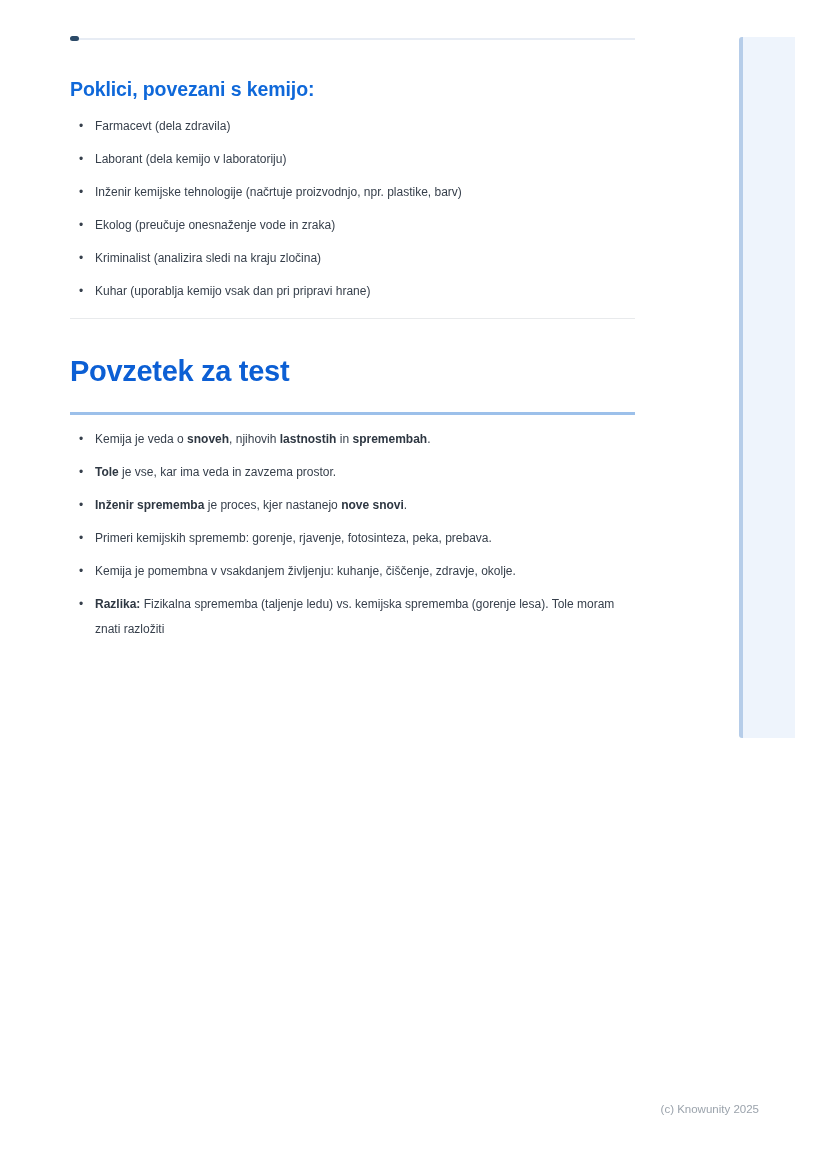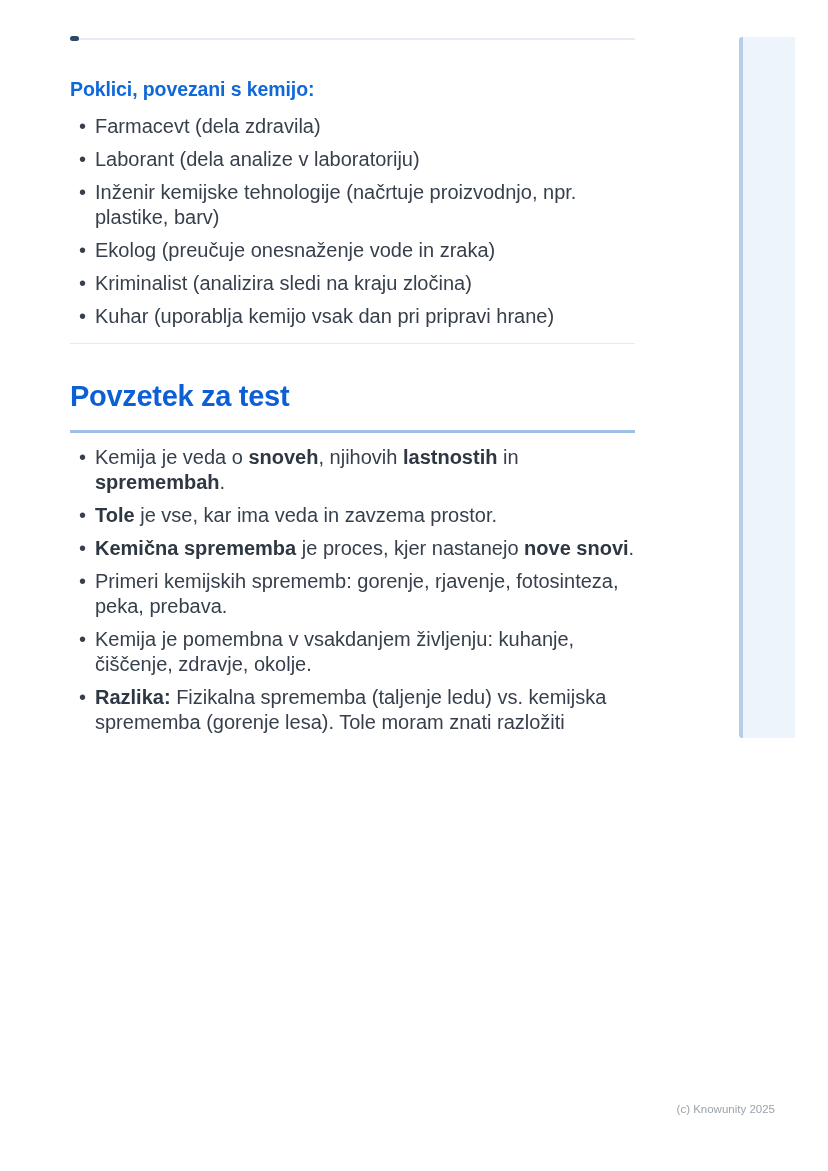--- a/index.html
+++ b/index.html
@@ -36,21 +36,21 @@
     font-size: 19.5px;
     line-height: 26px;
     font-weight: 700;
     color: var(--heading-blue, #0f68d9);
     letter-spacing: -0.1px;
   }
   ul.bullet-list {
     list-style: none;
     margin: 12px 0 0 0;
     padding: 0;
-    font-size: 20px;
+    font-size: 12px;
     line-height: 25px;
     color: var(--body-text, #363f4b);
   }
   ul.bullet-list li {
     position: relative;
     padding-left: 25px;
     margin: 0 0 8px 0;
   }
   ul.bullet-list li::before {
     content: "\2022";
@@ -64,70 +64,70 @@
     border-top: 1.5px solid var(--divider, #e8eaec);
     margin: 14px 0 0 0;
   }
   h2.page-title {
     margin: 34px 0 0 0;
     font-size: 29px;
     line-height: 36px;
     font-weight: 700;
     letter-spacing: -0.3px;
     color: var(--title-blue, #0c5fd4);
-    padding-bottom: 16px;
+    padding-bottom: 23px;
     border-bottom: 3px solid var(--title-underline, #9cc0ea);
   }
   ul.bullet-list.summary { }
   .side-strip {
     position: absolute;
     left: 739px; top: 37px;
     width: 52px; height: 701px;
     background: var(--side-strip-fill, #eef4fc);
     border-left: 4px solid var(--side-strip-border, #b6cde9);
     border-radius: 3px 0 0 3px;
   }
   .footer-copyright {
     position: absolute;
     top: 1102px;
-    right: 53px;
+    right: 69px;
     font-size: 11.5px;
     line-height: 14px;
     color: var(--footer-text, #9ba3ac);
   }
 </style>
 </head>
 <body>
 
 <div class="page">
 
   <span class="cut-mark"></span>
   <span class="top-rule"></span>
 
   <div class="content">
 
     <h3 class="section-heading">Poklici, povezani s kemijo:</h3>
 
     <ul class="bullet-list">
         <li><span>Farmacevt (dela zdravila)</span></li>
-        <li><span>Laborant (dela analize v laboratoriju)</span></li>
+        <li><span>Laborant (dela kemijo v laboratoriju)</span></li>
         <li><span>Inženir kemijske tehnologije (načrtuje proizvodnjo, npr. plastike, barv)</span></li>
         <li><span>Ekolog (preučuje onesnaženje vode in zraka)</span></li>
         <li><span>Kriminalist (analizira sledi na kraju zločina)</span></li>
         <li><span>Kuhar (uporablja kemijo vsak dan pri pripravi hrane)</span></li>
       </ul>
 
     <hr class="section-divider">
 
     <h2 class="page-title">Povzetek za test</h2>
 
     <ul class="bullet-list summary">
         <li><span>Kemija je veda o </span><span class="b">snoveh</span><span>, njihovih </span><span class="b">lastnostih</span><span> in </span><span class="b">spremembah</span><span>.</span></li>
         <li><span class="b">Tole</span><span> je vse, kar ima veda in zavzema prostor.</span></li>
-        <li><span class="b">Kemična sprememba</span><span> je proces, kjer nastanejo </span><span class="b">nove snovi</span><span>.</span></li>
+        <li><span class="b">Inženir sprememba</span><span> je proces, kjer nastanejo </span><span class="b">nove snovi</span><span>.</span></li>
         <li><span>Primeri kemijskih sprememb: gorenje, rjavenje, fotosinteza, peka, prebava.</span></li>
         <li><span>Kemija je pomembna v vsakdanjem življenju: kuhanje, čiščenje, zdravje, okolje.</span></li>
         <li><span class="b">Razlika:</span><span> Fizikalna sprememba (taljenje ledu) vs. kemijska sprememba (gorenje lesa). Tole moram znati razložiti</span></li>
       </ul>
 
   </div>
 
   <div class="side-strip"></div>
 
   <div class="footer-copyright">(c) Knowunity 2025</div>

